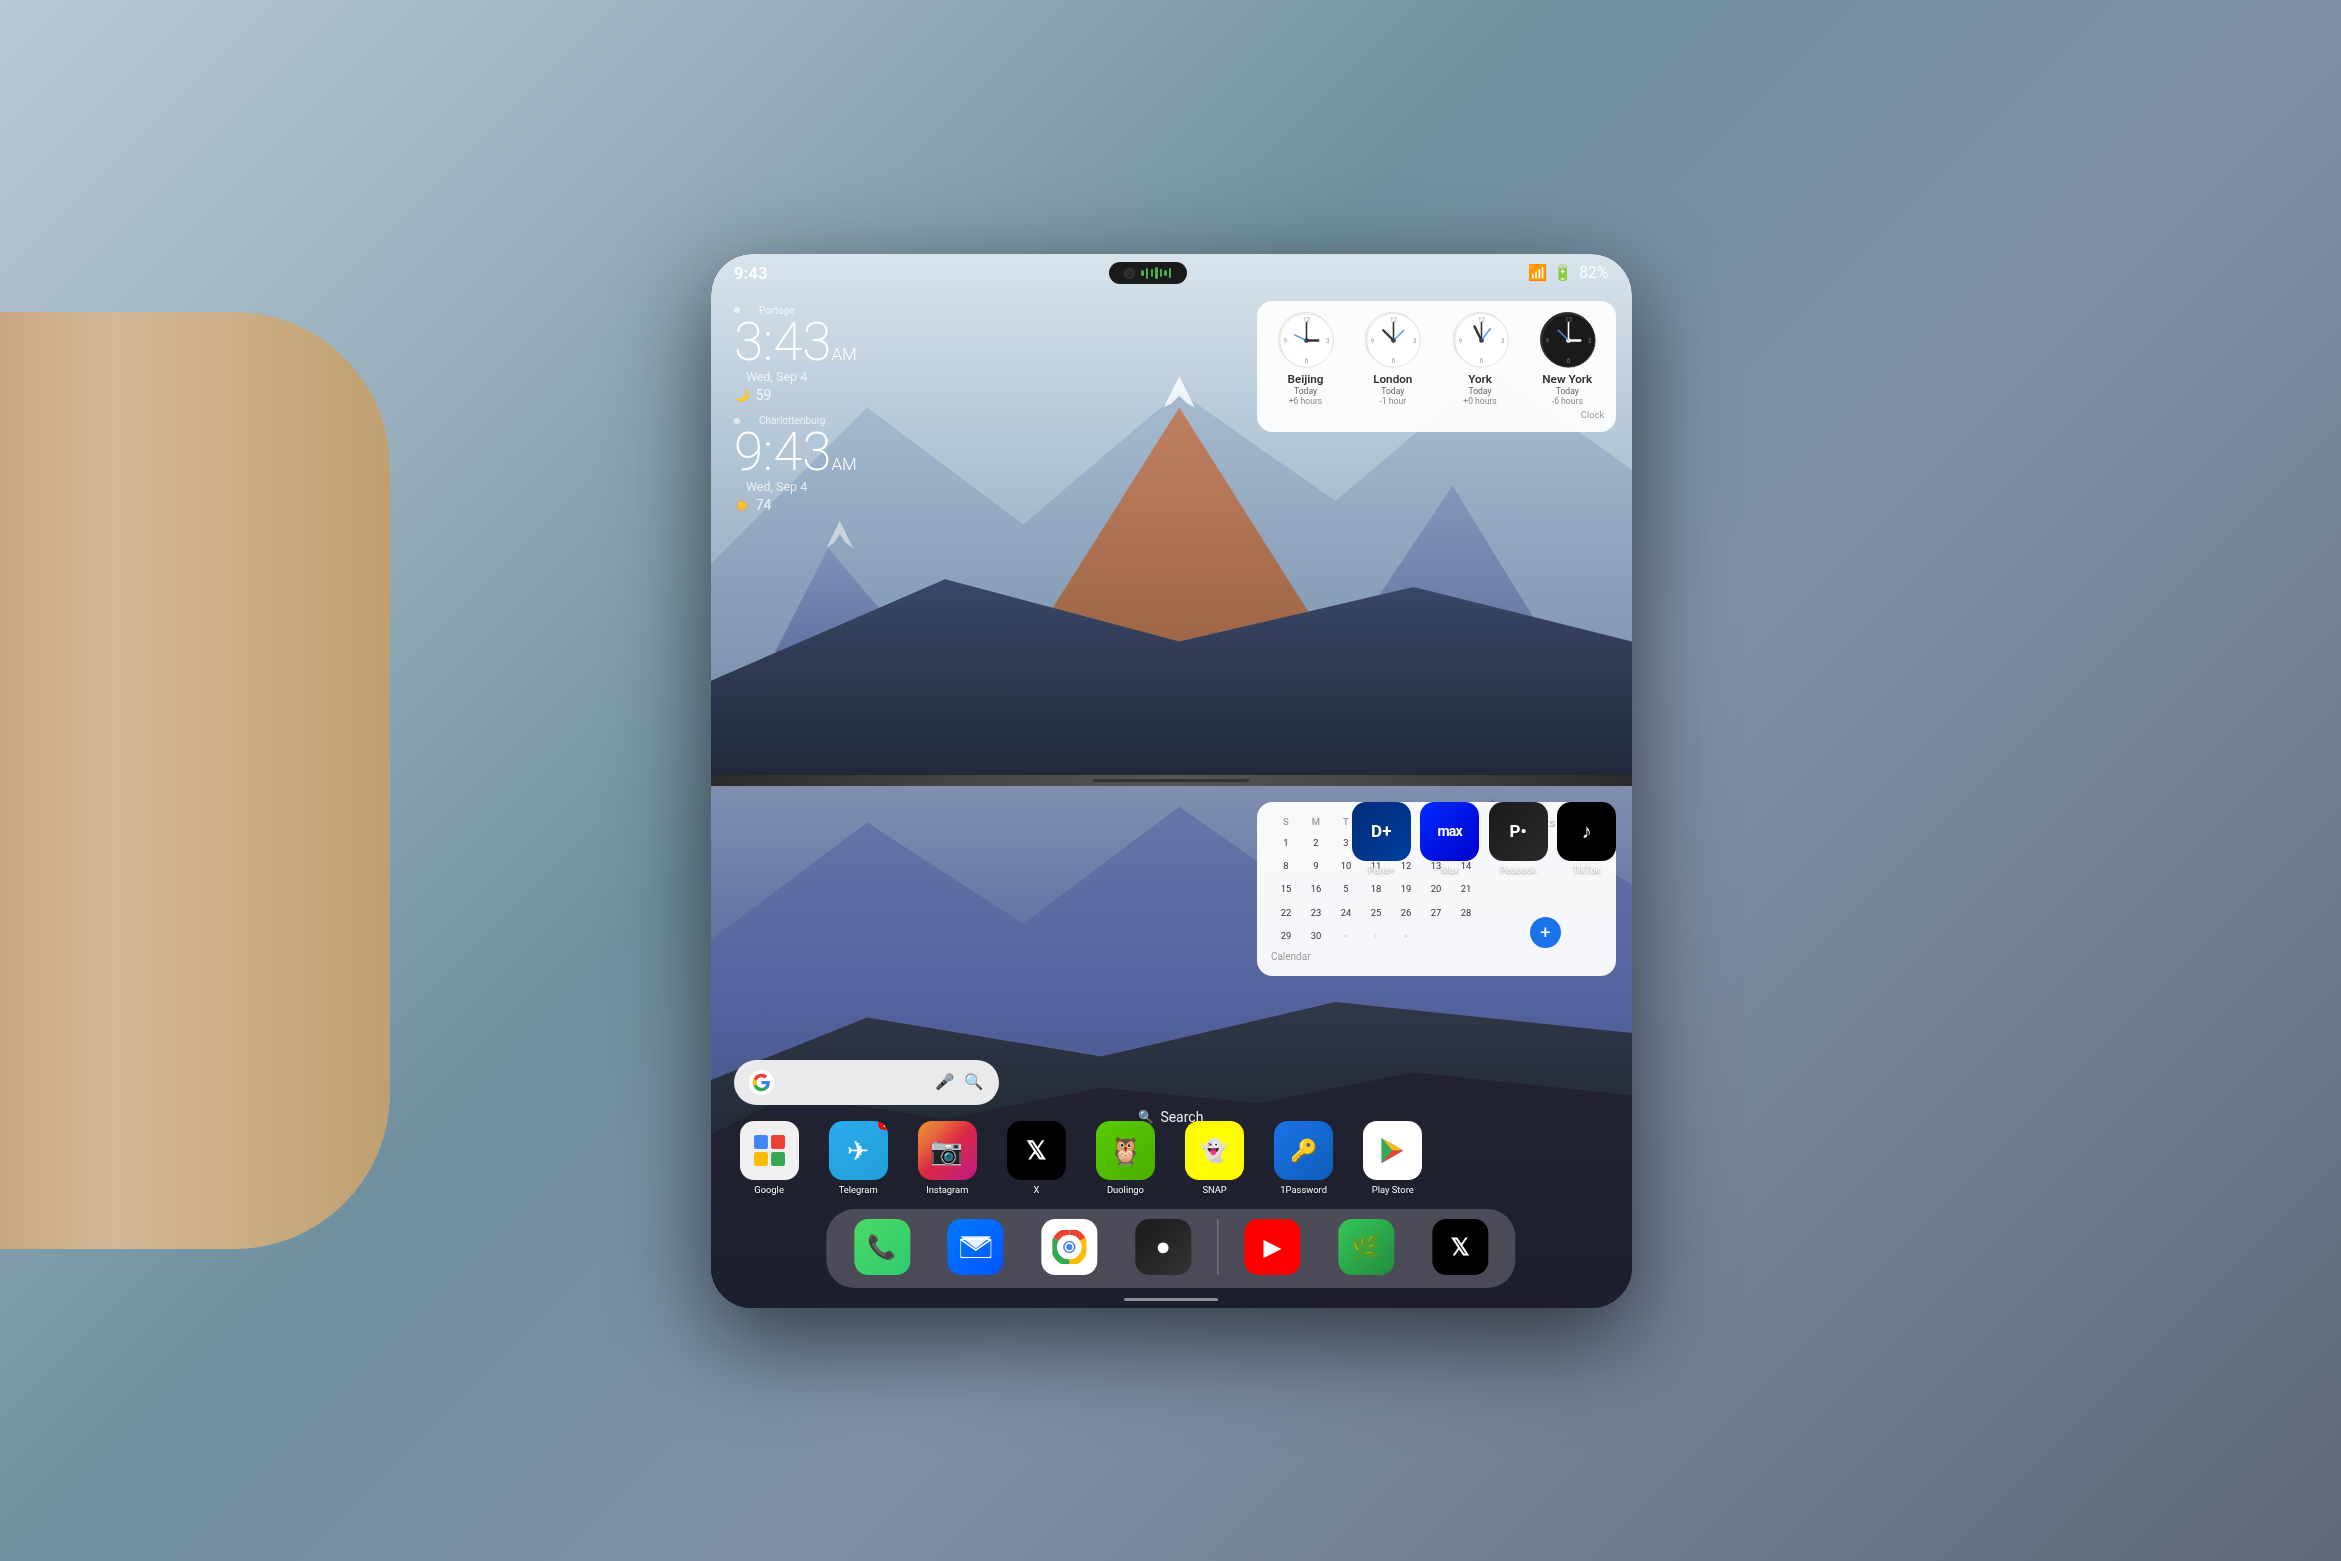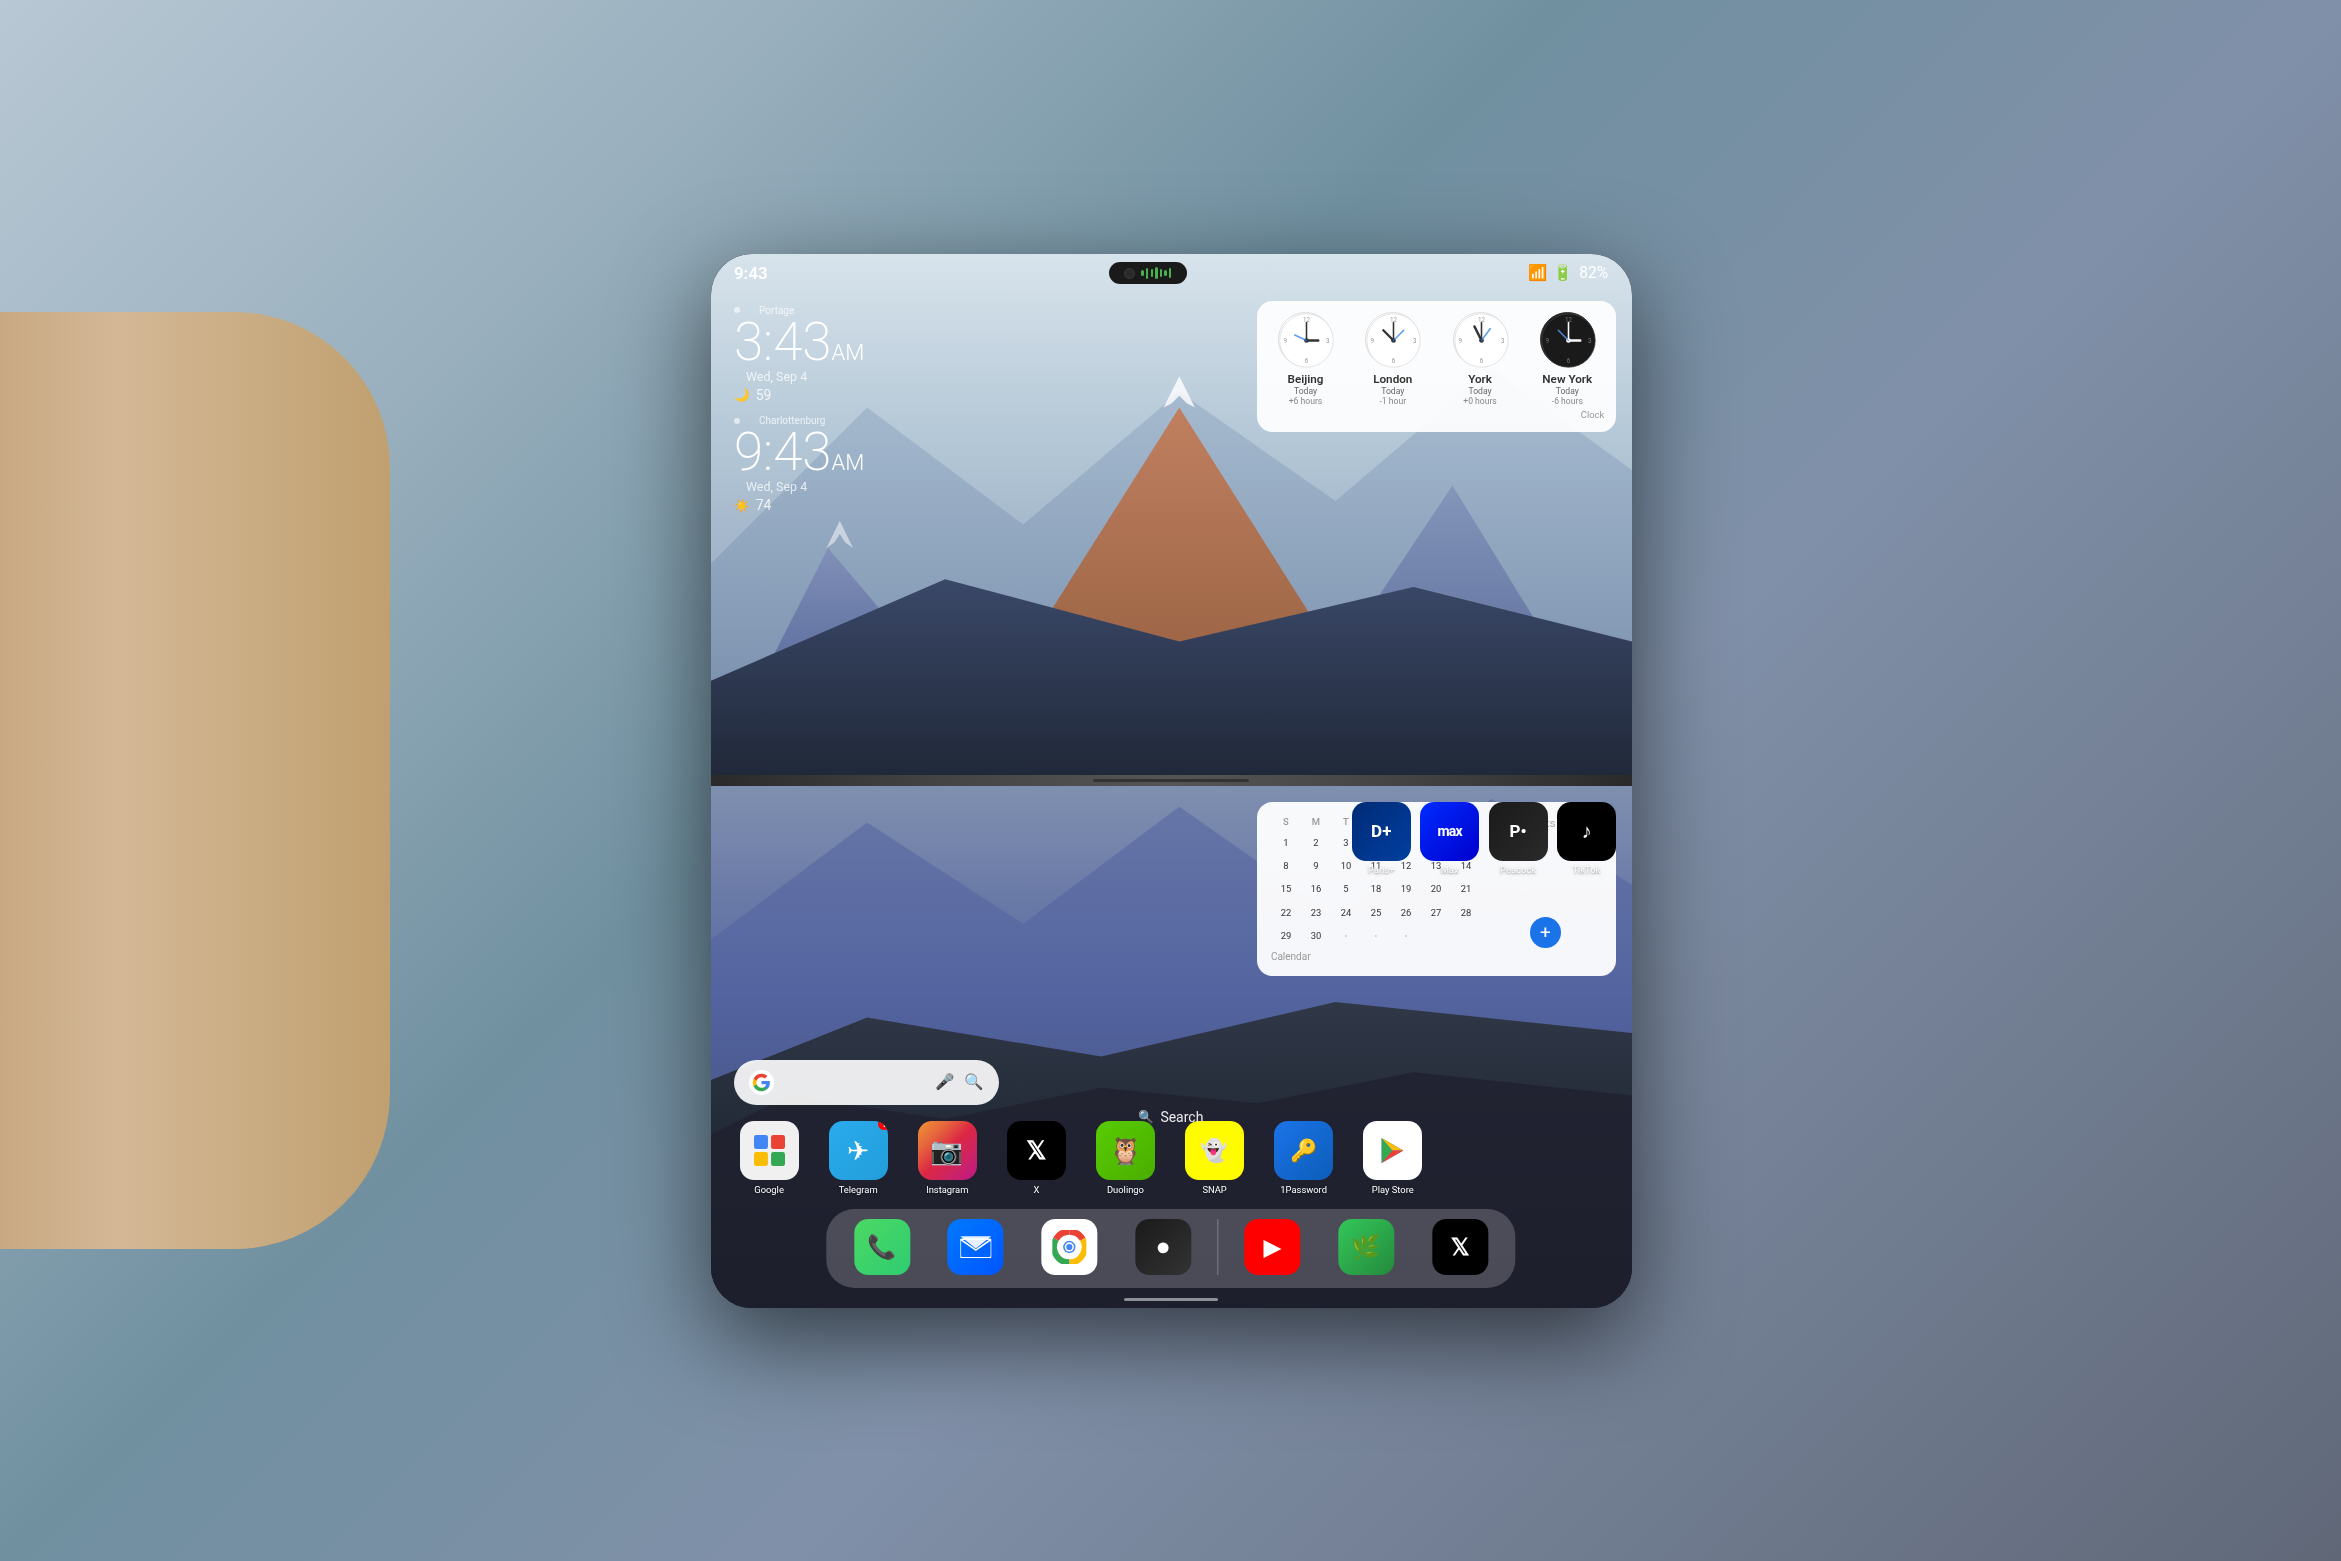--- a/index.html
+++ b/index.html
@@ -413,21 +413,21 @@
     }
 
     .big-time {
       font-size: 53px;
       font-weight: 200;
       color: white;
       line-height: 1;
     }
 
     .time-suffix {
-      font-size: 22px;
+      font-size: 17px;
       font-weight: 300;
     }
 
     .date-line {
       font-size: 12.5px;
       color: rgba(255,255,255,0.75);
       margin-left: 12px;
     }
 
     .weather-line {

